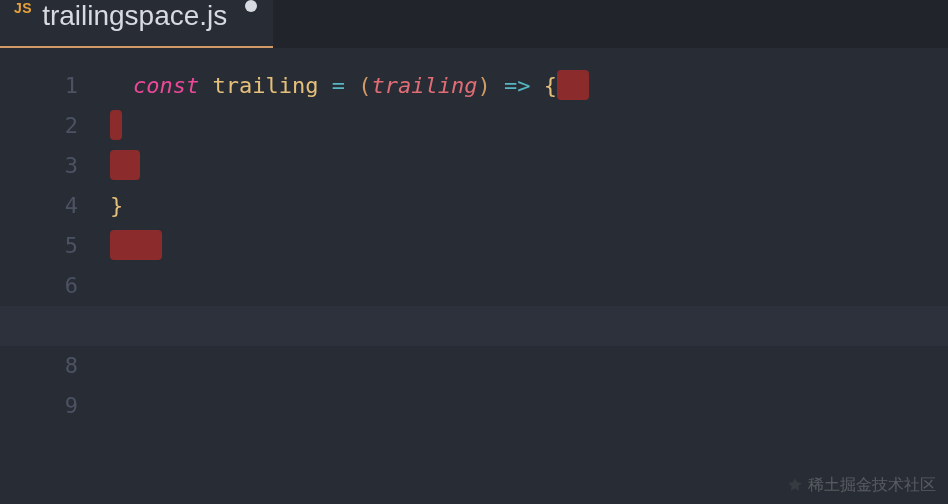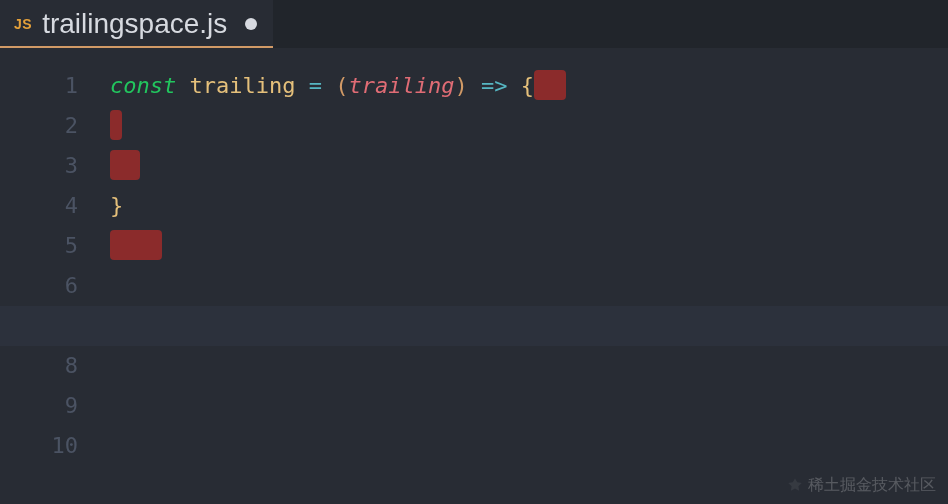--- a/index.html
+++ b/index.html
@@ -13,21 +13,21 @@
     position: relative;
   }
   .tab-bar {
     height: 48px;
     background: #21252b;
     display: flex;
     align-items: stretch;
   }
   .tab {
     display: flex;
-    align-items: center;
+    align-items: flex-start;
     padding: 0 16px 0 14px;
     background: #282c34;
     gap: 10px;
     position: relative;
   }
   .tab::after {
     content: "";
     position: absolute;
     left: 0; right: 0; bottom: 0;
     height: 2px;
@@ -79,21 +79,21 @@
     position: absolute;
     left: -110px;
     right: 0;
     top: 240px; 
     height: 40px;
     background: #2c313c;
     z-index: 0;
   }
   .code .line { position: relative; z-index: 1; }
   .gutter .line.active { color: #abb2bf; }
-  .tok-keyword  { color: #22c55e; font-style: italic; }
+  .tok-keyword  { color: #ec4899; font-style: italic; margin-left: 23px; }
   .tok-ident    { color: #e5c07b; }
   .tok-op       { color: #56b6c2; }
   .tok-param    { color: #e06c75; font-style: italic; }
   .tok-paren    { color: #d19a66; }
   .tok-brace    { color: #e5c07b; }
   .tok-plain    { color: #abb2bf; }
   .tok-ws-err {
     display: inline-block;
     background: #8b2b2b;
     border-radius: 4px;
@@ -137,21 +137,20 @@
   <div class="gutter">
       <div class="line">1</div>
       <div class="line">2</div>
       <div class="line">3</div>
       <div class="line">4</div>
       <div class="line">5</div>
       <div class="line">6</div>
       <div class="line active">7</div>
       <div class="line">8</div>
       <div class="line">9</div>
-      <div class="line">10</div>
     </div>
   <div class="code">
     <div class="current-line-highlight"></div>
   <div class="line"><span class="tok-keyword">const </span><span class="tok-ident">trailing</span><span class="tok-plain"> </span><span class="tok-op">=</span><span class="tok-plain"> </span><span class="tok-paren">(</span><span class="tok-param">trailing</span><span class="tok-paren">)</span><span class="tok-plain"> </span><span class="tok-op">=&gt;</span><span class="tok-plain"> </span><span class="tok-brace">{</span><span class="tok-ws-err" style="width: 32px;"></span></div>
       <div class="line"><span class="tok-ws-err" style="width: 12px;"></span></div>
       <div class="line"><span class="tok-ws-err" style="width: 30px;"></span></div>
       <div class="line"><span class="tok-brace">}</span></div>
       <div class="line"><span class="tok-ws-err" style="width: 52px;"></span></div>
       <div class="line"></div>
       <div class="line"></div>

